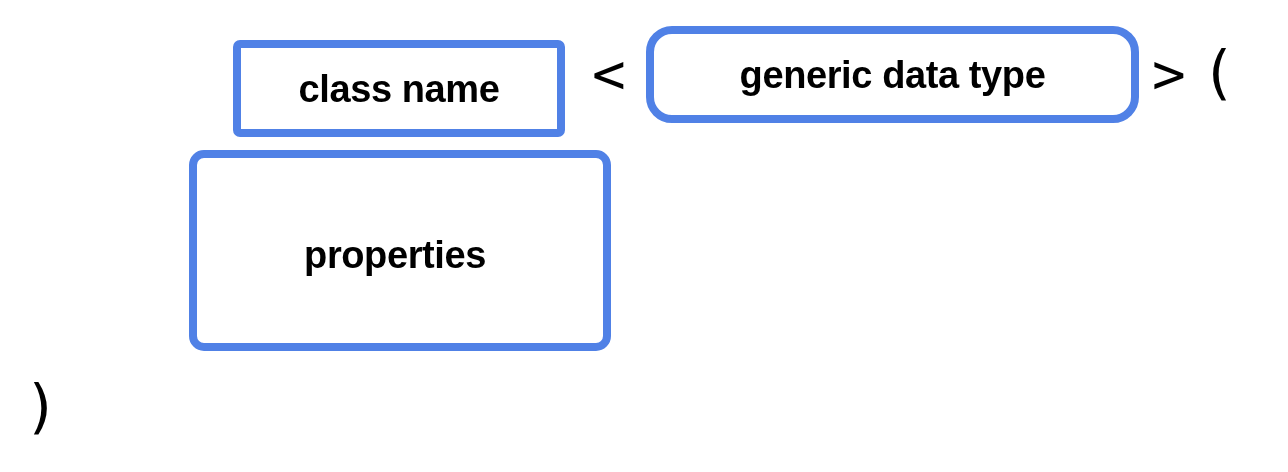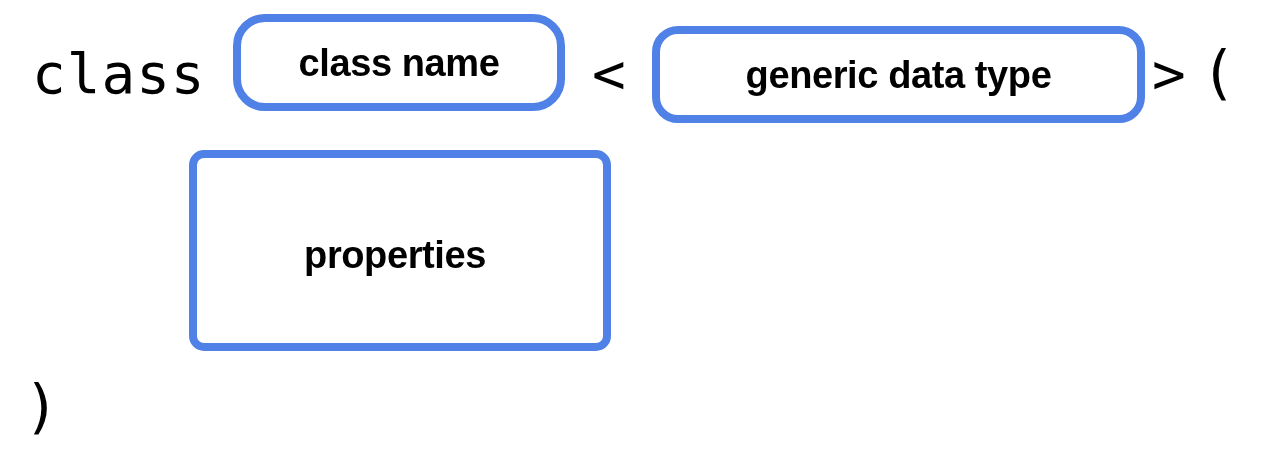--- a/index.html
+++ b/index.html
@@ -78,33 +78,32 @@
     font-weight: 700;
     color: #000000;
     font-size: 38px;
     letter-spacing: -0.4px;
     white-space: nowrap;
     line-height: 1;
   }
 
   #slot-class-name {
     left: 233px;
-    top: 14px;
+    top: 40px;
     width: 332px;
     height: 97px;
-    border-radius: 32px;
+    border-radius: 7px;
   }
 
   #slot-generic-type {
     left: 646px;
     top: 26px;
     width: 493px;
     height: 97px;
     border-radius: 26px;
-    margin-left: 6px;
   }
 
   #slot-properties {
     left: 189px;
     top: 150px;
     width: 422px;
     height: 201px;
     border-radius: 15px;
     align-items: center;
     justify-content: center;
@@ -114,21 +113,20 @@
     position: relative;
     top: 4px;
     left: -5px;
   }
 </style>
 </head>
 <body>
 
 <div id="canvas">
 
-  <span class="mono tok-class">class</span>
 
   <div class="slot" id="slot-class-name">
     <span class="slot-label">class name</span>
   </div>
 
   <span class="mono tok-lt">&lt;</span>
 
   <div class="slot" id="slot-generic-type">
     <span class="slot-label">generic data type</span>
   </div>

